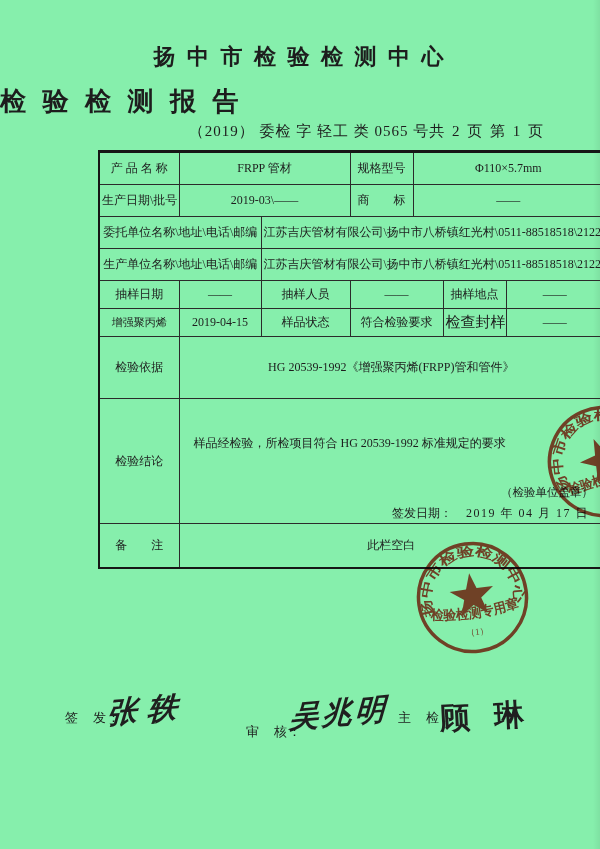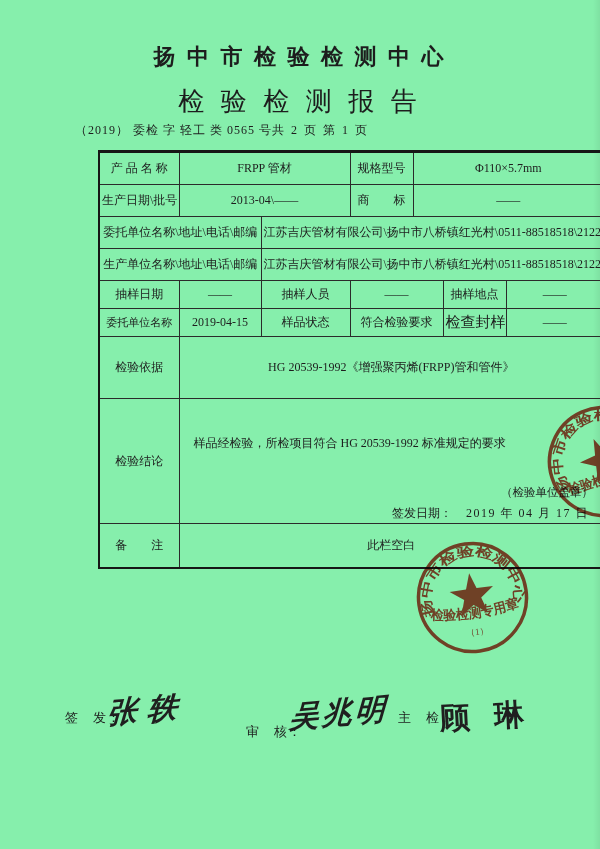--- a/index.html
+++ b/index.html
@@ -1,21 +1,21 @@
 <!DOCTYPE html>
 <html style="--stamp-color: #d03527;"><head>
 <meta charset="utf-8">
 <style>
   html,body{margin:0;padding:0;}
   body{width:600px;height:849px;font-family:"Liberation Serif","DejaVu Serif",serif;}
   .page{position:relative;width:600px;height:849px;background:#86efac;overflow:hidden;color:#1d1d1d;}
   .edge-shade{position:absolute;right:0;top:0;width:7px;height:849px;background:linear-gradient(to right,rgba(0,0,0,0),rgba(0,0,0,0.06));}
   .org-title{position:absolute;top:42px;left:0;width:600px;text-align:center;font-size:22px;font-weight:bold;letter-spacing:3px;white-space:nowrap;}
-  .report-title{position:absolute;top:84px;left:0;width:600px;text-align:center;font-size:26px;font-weight:normal;letter-spacing:5px;white-space:nowrap;}
-  .meta-row{position:absolute;top:122px;left:63px;width:482px;display:flex;justify-content:flex-start;font-size:12px;}
+  .report-title{position:absolute;top:84px;left:0;width:600px;font-size:26px;font-weight:bold;letter-spacing:5px;white-space:nowrap;}
+  .meta-row{position:absolute;top:122px;left:63px;width:482px;display:flex;justify-content:flex-end;font-size:15px;}
   .meta-row .left{padding-left:12px;letter-spacing:1px;}
   .meta-row .right{letter-spacing:2px;}
   table.form{position:absolute;left:63px;top:150px;width:505px;border-collapse:collapse;table-layout:fixed;margin-left:35px;}
   table.form{border:2px solid #161616;border-top-width:3px;}
   table.form td{border:1px solid #2b2b2b;font-size:12px;text-align:center;vertical-align:middle;padding:0 2px;white-space:nowrap;overflow:hidden;}
   tr.h33{height:33px}tr.h32{height:32px}tr.h28{height:28px}tr.h29{height:29px}
   tr.h62{height:62px}tr.h125{height:125px}tr.h44{height:44px}
   td.val-left{text-align:left;padding-left:8px;font-size:11px;}
   td.val-left2{text-align:left;padding-left:12px;font-size:12px;font-family:Liberation Serif, serif;}
   td.concl{position:relative;padding:0;}
@@ -60,42 +60,42 @@
     </colgroup>
     <tbody>
         <tr class="h33">
       <td>产 品 名 称</td>
       <td colspan="2">FRPP 管材</td>
       <td>规格型号</td>
       <td colspan="3">Φ110×5.7mm</td>
     </tr>
     <tr class="h32">
       <td>生产日期\批号</td>
-      <td colspan="2">2013-04\——</td>
+      <td colspan="2">2019-03\——</td>
       <td>商　　标</td>
       <td colspan="3">——</td>
     </tr>
     <tr class="h32">
       <td colspan="2">委托单位名称\地址\电话\邮编</td>
       <td colspan="5" class="val-left">江苏吉庆管材有限公司\扬中市八桥镇红光村\0511-88518518\212217</td>
     </tr>
     <tr class="h32">
       <td colspan="2">生产单位名称\地址\电话\邮编</td>
       <td colspan="5" class="val-left">江苏吉庆管材有限公司\扬中市八桥镇红光村\0511-88518518\212217</td>
     </tr>
     <tr class="h28">
       <td>抽样日期</td>
       <td>——</td>
       <td>抽样人员</td>
       <td colspan="2">——</td>
       <td>抽样地点</td>
       <td>——</td>
     </tr>
     <tr class="h28">
-      <td style="font-size:11px">委托单位名称</td>
+      <td style="font-size:11px">增强聚丙烯</td>
       <td>2019-04-15</td>
       <td>样品状态</td>
       <td colspan="2">符合检验要求</td>
       <td style="font-size:15px">检查封样人员</td>
       <td>——</td>
     </tr>
     <tr class="h62">
       <td>检验依据</td>
       <td colspan="6" class="val-left2">HG 20539-1992《增强聚丙烯(FRPP)管和管件》</td>
     </tr>

